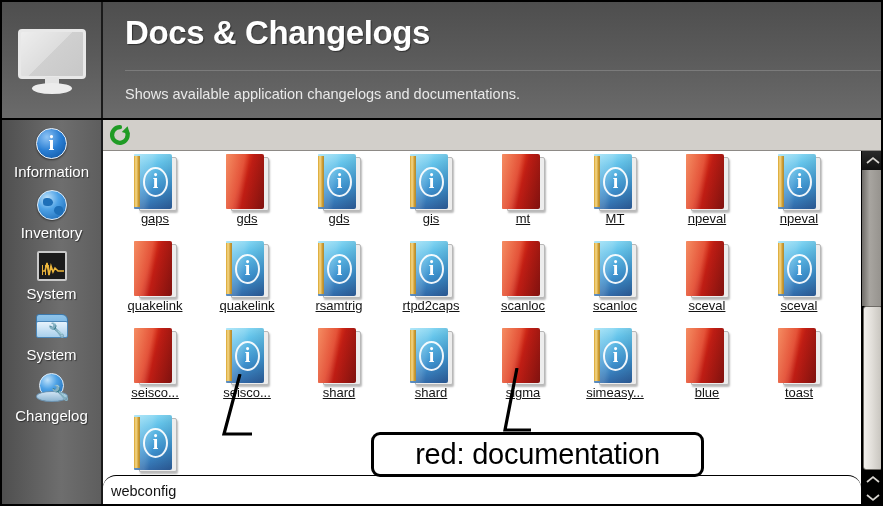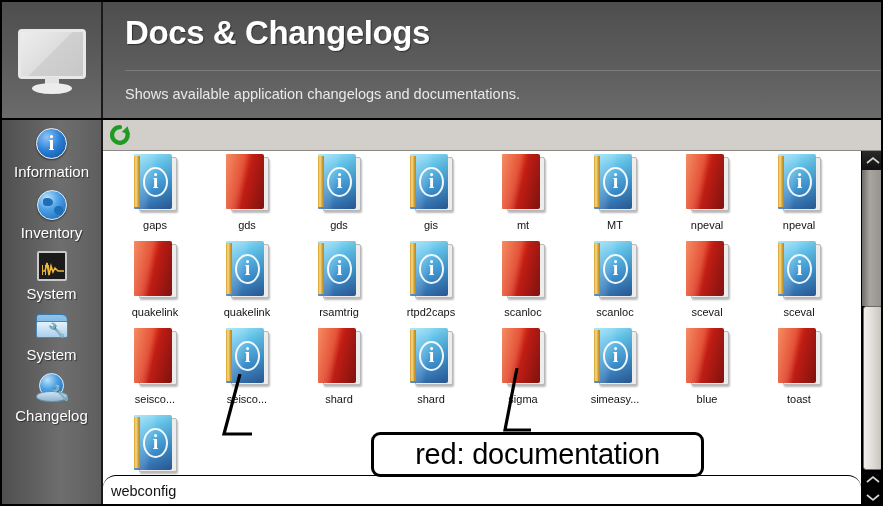--- a/index.html
+++ b/index.html
@@ -311,24 +311,25 @@
     border: 2px solid rgba(255,255,255,0.92);
     border-radius: 50%;
     display: flex; align-items: center; justify-content: center;
   }
   .book .binfo span {
     font-family: "Liberation Serif", serif;
     font-weight: bold; font-size: 20px; color: #ffffff;
     line-height: 1; margin-top: -2px;
   }
   .item-label {
-    font-size: 11px;
+    font-size: 13px;
     color: #131313;
-    margin-top: 8px;
+    margin-top: 0;
     white-space: nowrap;
+    text-decoration: underline;
   }
 
   
   .vscroll {
     position: absolute; right: 0; top: 31px;
     width: 22px; height: 355px;
     background: #000;
     border-left: 1px solid #000;
   }
   .sb-arrow {

